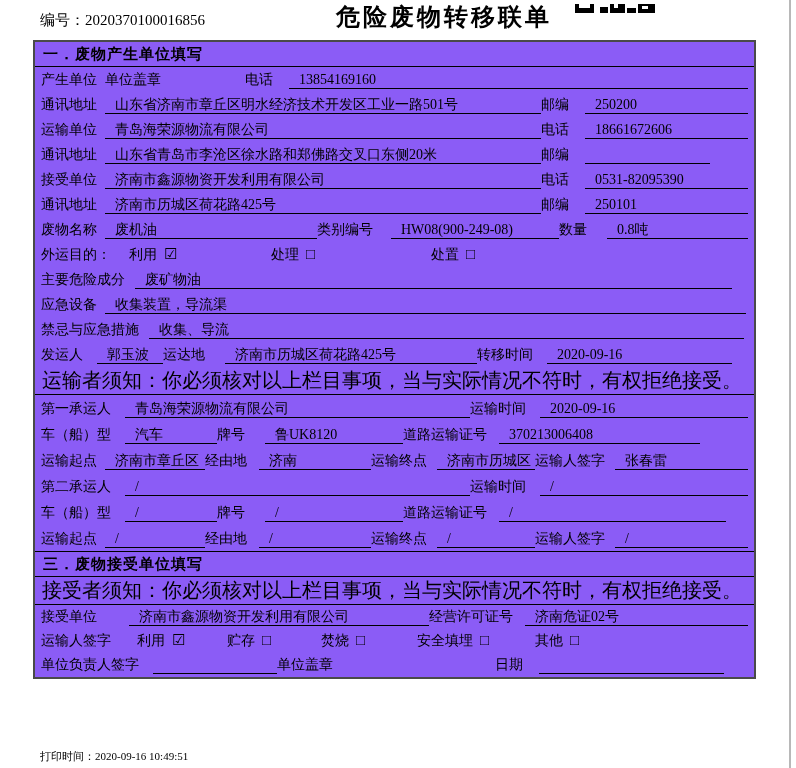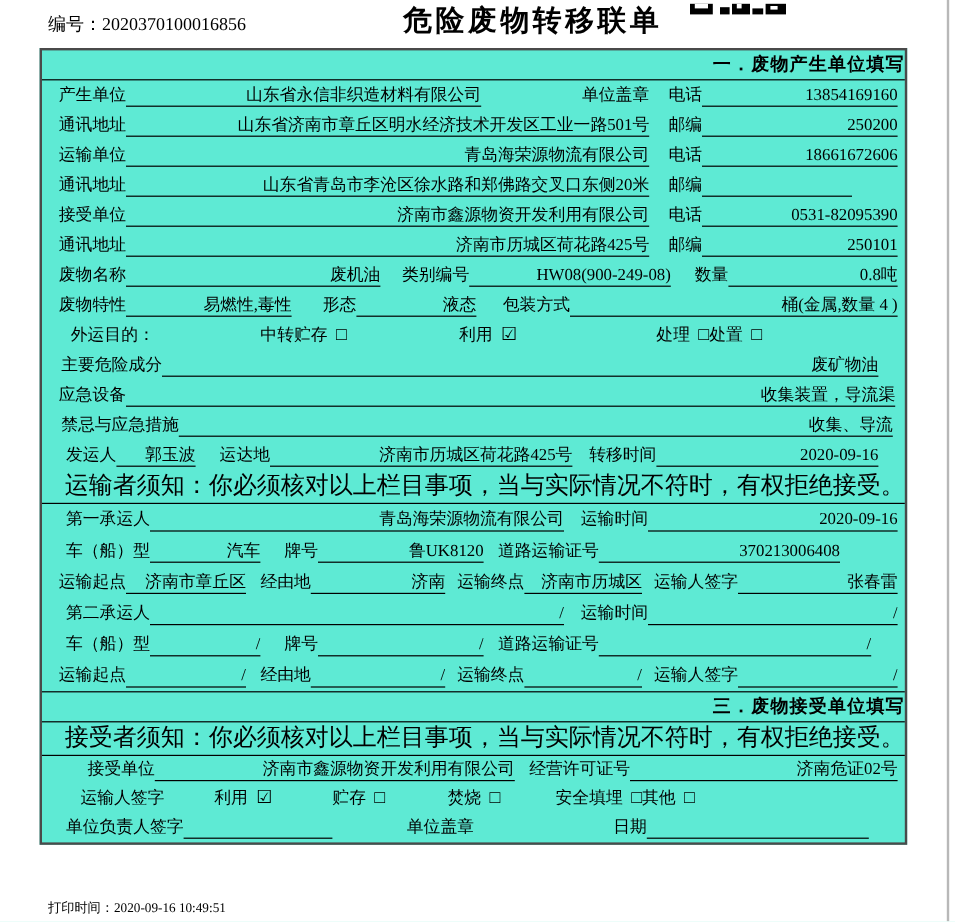--- a/index.html
+++ b/index.html
@@ -9,21 +9,21 @@
   
   .serial{position:absolute;left:40px;top:11px;font-size:15px;white-space:nowrap;}
   .title{position:absolute;left:0;right:0;top:1px;text-align:center;
          transform:translateX(46px);font-size:24px;font-weight:bold;letter-spacing:3px;white-space:nowrap;}
   .qr{position:absolute;left:575px;top:0;}
 
   
   .page-edge{position:absolute;left:789px;top:0;width:2px;height:768px;background:#b8b8b8;}
 
   
-  .formtable{position:absolute;left:33px;top:40px;width:723px;border:2px solid #4a4a4a;box-sizing:border-box;background:#5eead4;text-align:right;}
+  .formtable{position:absolute;left:33px;top:40px;width:723px;border:2px solid #4a4a4a;box-sizing:border-box;background:#8b5cf6;}
   .sec-header{height:24px;line-height:24px;font-weight:bold;font-size:15px;padding-left:8px;
               border-bottom:1px solid #000;letter-spacing:1px;}
   .sec + .sec .sec-header{border-top:1px solid #000;}
   .notice{height:27px;line-height:27px;font-size:20px;padding-left:7px;border-bottom:1px solid #000;white-space:nowrap;}
 
   .row{display:flex;align-items:flex-end;padding:0 4px 3px 6px;box-sizing:border-box;font-size:14px;}
   .sec0 .row{height:25px;}
   .sec1 .row{height:26px;}
   .sec2 .row{height:24px;}
 
@@ -61,21 +61,20 @@
     </svg>
   </div>
 
   <div class="formtable">
 
     <div class="sec sec0">
       <div class="sec-header">一．废物产生单位填写</div>
       <div class="rows">
           <div class="row">
             <span class="lbl" style="width: 64px;">产生单位</span>
-            <span class="val" style="width: 296px;">山东省永信非织造材料有限公司</span>
             <span class="lbl" style="width: 140px;">单位盖章</span>
             <span class="lbl" style="width: 44px;">电话</span>
             <span class="val flex" style="margin-right: 2px;">13854169160</span>
           </div>
           <div class="row">
             <span class="lbl" style="width: 64px;">通讯地址</span>
             <span class="val" style="width: 436px;">山东省济南市章丘区明水经济技术开发区工业一路501号</span>
             <span class="lbl" style="width: 44px;">邮编</span>
             <span class="val flex" style="margin-right: 2px;">250200</span>
           </div>
@@ -105,30 +104,21 @@
           </div>
           <div class="row">
             <span class="lbl" style="width: 64px;">废物名称</span>
             <span class="val" style="width: 212px;">废机油</span>
             <span class="lbl" style="width: 74px;">类别编号</span>
             <span class="val" style="width: 168px;">HW08(900-249-08)</span>
             <span class="lbl" style="width: 48px;">数量</span>
             <span class="val flex" style="margin-right: 2px;">0.8吨</span>
           </div>
           <div class="row">
-            <span class="lbl" style="width: 64px;">废物特性</span>
-            <span class="val" style="width: 138px;">易燃性,毒性</span>
-            <span class="lbl" style="width: 54px;">形态</span>
-            <span class="val" style="width: 100px;">液态</span>
-            <span class="lbl" style="width: 78px;">包装方式</span>
-            <span class="val flex" style="margin-right: 2px;">桶(金属,数量 4 )</span>
-          </div>
-          <div class="row">
             <span class="lbl" style="width: 88px;">外运目的：</span>
-            <span class="chk" style="width: 160px;"><span>中转贮存</span><span class="box">□</span></span>
             <span class="chk" style="width: 142px;"><span>利用</span><span class="box">☑</span></span>
             <span class="chk" style="width: 160px;"><span>处理</span><span class="box">□</span></span>
             <span class="chk flex"><span>处置</span><span class="box">□</span></span>
           </div>
           <div class="row">
             <span class="lbl" style="width: 94px;">主要危险成分</span>
             <span class="val flex" style="margin-right: 18px;">废矿物油</span>
           </div>
           <div class="row">
             <span class="lbl" style="width: 64px;">应急设备</span>

